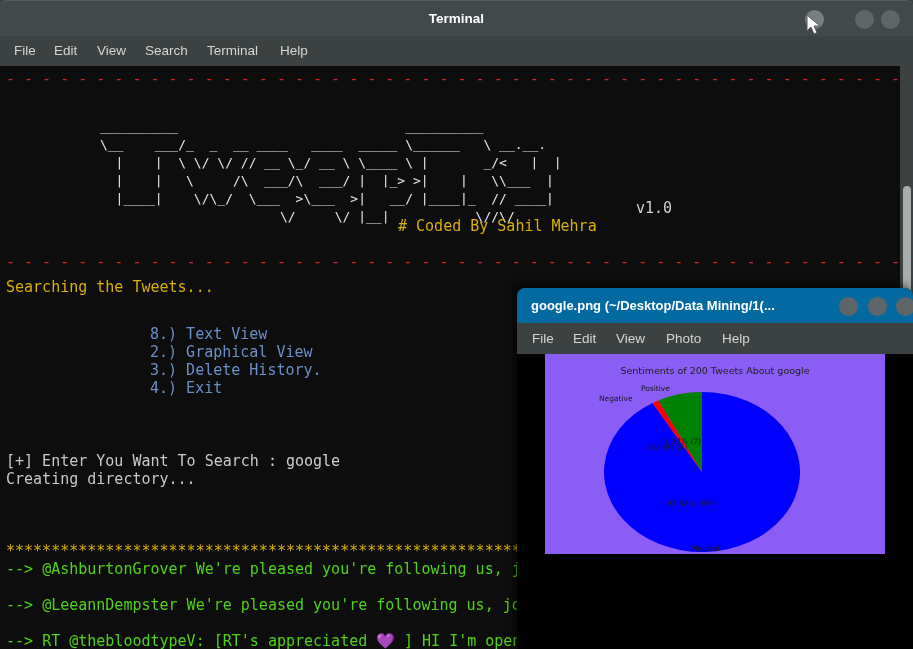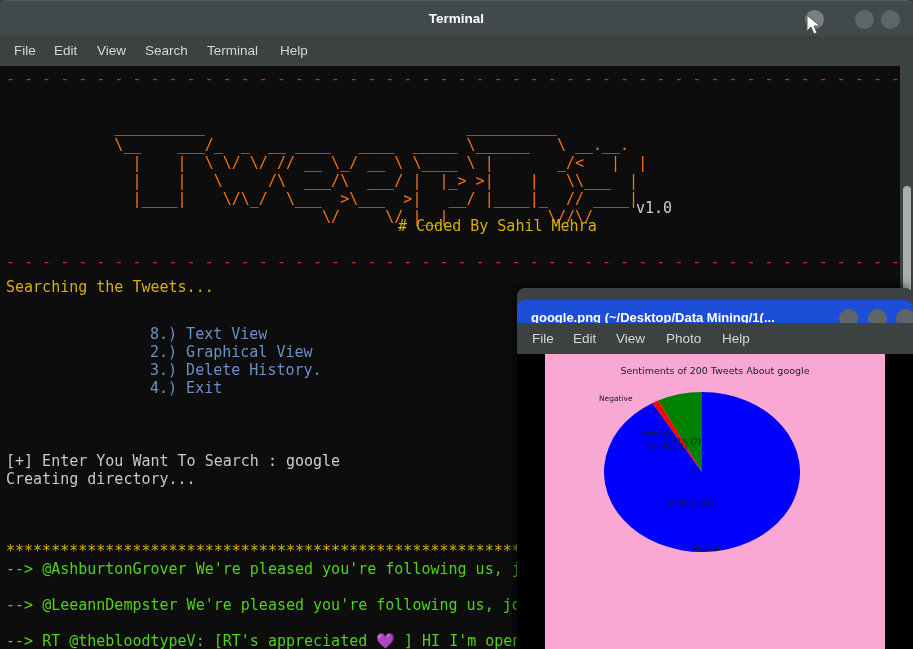--- a/index.html
+++ b/index.html
@@ -104,43 +104,43 @@
   .c-red    { color: #d92424; }
   .c-yellow { color: #d7b000; }
   .c-lgreen { color: #4fd217; }
   .c-white  { color: #cfcfcf; }
   .c-blue   { color: #6b8fc9; }
   .c-grey   { color: #c8c8c8; }
 
   .ascii {
     position: absolute;
     left: 6px;
-    color: #f97316;
+    color: #e5e5e5;
     font-family: "DejaVu Sans Mono", "Liberation Mono", monospace;
-    font-size: 15px;
+    font-size: 13px;
     line-height: 18.6px;
     white-space: pre;
   }
 
   
   #viewer-window {
     position: absolute;
     left: 517px; top: 288px;
     width: 396px; height: 361px;
     background: #3c4241;
     border-top-left-radius: 8px;
     border-top-right-radius: 8px;
     box-shadow: -3px -3px 8px rgba(0,0,0,0.55);
     overflow: hidden;
   }
   #viewer-titlebar {
     position: absolute;
-    left: 0; top: 12px;
+    left: 0; top: 0;
     width: 396px; height: 35px;
-    background: #1d4ed8;
+    background: #0369a1;
     border-top-left-radius: 8px;
     border-top-right-radius: 8px;
   }
   #viewer-title {
     position: absolute;
     left: 14px; top: 0;
     line-height: 35px;
     color: #ffffff;
     font-size: 13px;
     font-weight: bold;
@@ -171,22 +171,22 @@
   #viewer-canvas {
     position: absolute;
     left: 0; top: 66px;
     width: 396px; height: 539px;
     background: #000000;
     overflow: hidden;
   }
   #image-area {
     position: absolute;
     left: 28px; top: 0;
-    width: 340px; height: 296px;
-    background: #f9a8d4;
+    width: 340px; height: 200px;
+    background: #8b5cf6;
     overflow: hidden;
   }
 
   #chart-title {
     position: absolute;
     left: 0; top: 11px;
     width: 340px;
     text-align: center;
     font-size: 9.5px;
     color: #222222;
@@ -311,21 +311,21 @@
       <div id="pie-wrap">
         <svg id="pie" viewBox="0 0 196 160">
           <g transform="translate(98,80) scale(1,0.816)">
 
             <path id="slice-neutral" fill="#0000ff" d="M 0 0 L -49.46 -84.60 A 98 98 0 1 0 0.00 -98.00 Z"></path>
             <path id="slice-positive" fill="#008000" d="M 0 0 L 0.00 -98.00 A 98 98 0 0 0 -43.78 -87.68 Z"></path>
             <path id="slice-negative" fill="#ff0000" d="M 0 0 L -43.78 -87.68 A 98 98 0 0 0 -49.46 -84.60 Z"></path>
           </g>
         </svg>
 
-        <div class="pie-cat-label" style="left:37px; top:-8px;margin-top:45px;">Positive</div>
+        <div class="pie-cat-label" style="left:37px; top:-8px;">Positive</div>
         <div class="pie-cat-label" style="left:-5px; top:2px;">Negative</div>
         <div class="pie-cat-label" style="left:88px; top:152px;">Neutral</div>
 
         <div class="pie-val-label" style="left:60px; top:45px;">7.37% (7)</div>
         <div class="pie-val-label" style="left:42px; top:51px;">75.08% (1)</div>
         <div class="pie-val-label" style="left:63px; top:107px;">91.58% (87)</div>
       </div>
 
     </div>
   </div>

